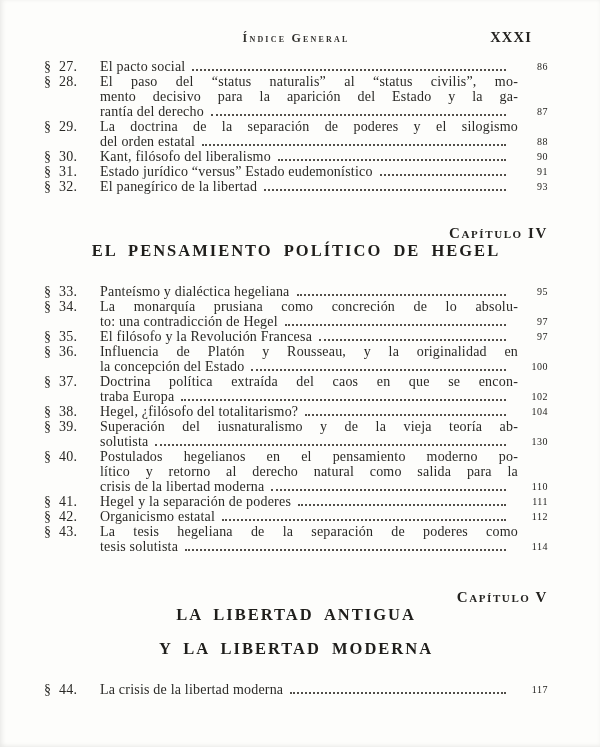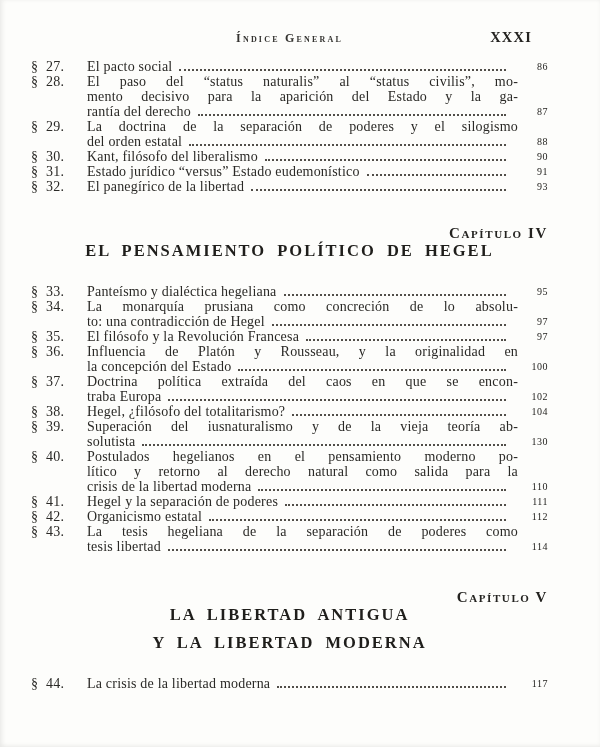--- a/index.html
+++ b/index.html
@@ -7,21 +7,21 @@
     width:600px; height:747px;
     background:#f3f3f0;
     font-family:"Liberation Serif","DejaVu Serif",serif;
   }
   .page {
     position:relative;
     width:600px; height:747px;
     background:#fdfdfb;
     color:#2a2926;
     box-sizing:border-box;
-    padding:0 52px 0 31px;
+    padding:0 52px 0 44px;
     overflow:hidden;
     box-shadow: inset 3px 0 4px rgba(0,0,0,0.05), inset 0 -2px 4px rgba(0,0,0,0.04);
   }
   
   .running-head {
     position:relative;
     margin-top:31px;
     height:15px;
   }
   .rh-title {
@@ -45,21 +45,21 @@
     margin-top:32px;
     text-align:right;
     font-variant:small-caps;
     font-weight:700;
     font-size:15px;
     line-height:15px;
     letter-spacing:1.6px;
     color:#242320;
   }
   .chapter-title {
-    margin-top:10px;
+    margin-top:16px;
     text-align:center;
     font-weight:700;
     font-size:16.5px;
     line-height:18px;
     letter-spacing:2px;
     word-spacing:5px;
     color:#1f1e1b;
   }
   .chapter-head + .chapter-title { margin-top:1px; }
   .section:last-child .chapter-head { margin-top:36px; }
@@ -335,21 +335,21 @@
             <span class="pg">112</span>
           </div>
           <div class="entry">
             <span class="marker">
               <span class="mark">§</span>
               <span class="num">43.</span>
             </span>
             <div class="body">
               <div class="line just">La tesis hegeliana de la separación de poderes como</div>
               <div class="line last">
-                <span class="txt">tesis libertad</span>
+                <span class="txt">tesis solutista</span>
                 <span class="leader"></span>
               </div>
             </div>
             <span class="pg">114</span>
           </div>
         </div>
       </div>
       <div class="section">
         <div class="chapter-head">Capítulo V</div>
         <div class="chapter-title">LA LIBERTAD ANTIGUA</div>

